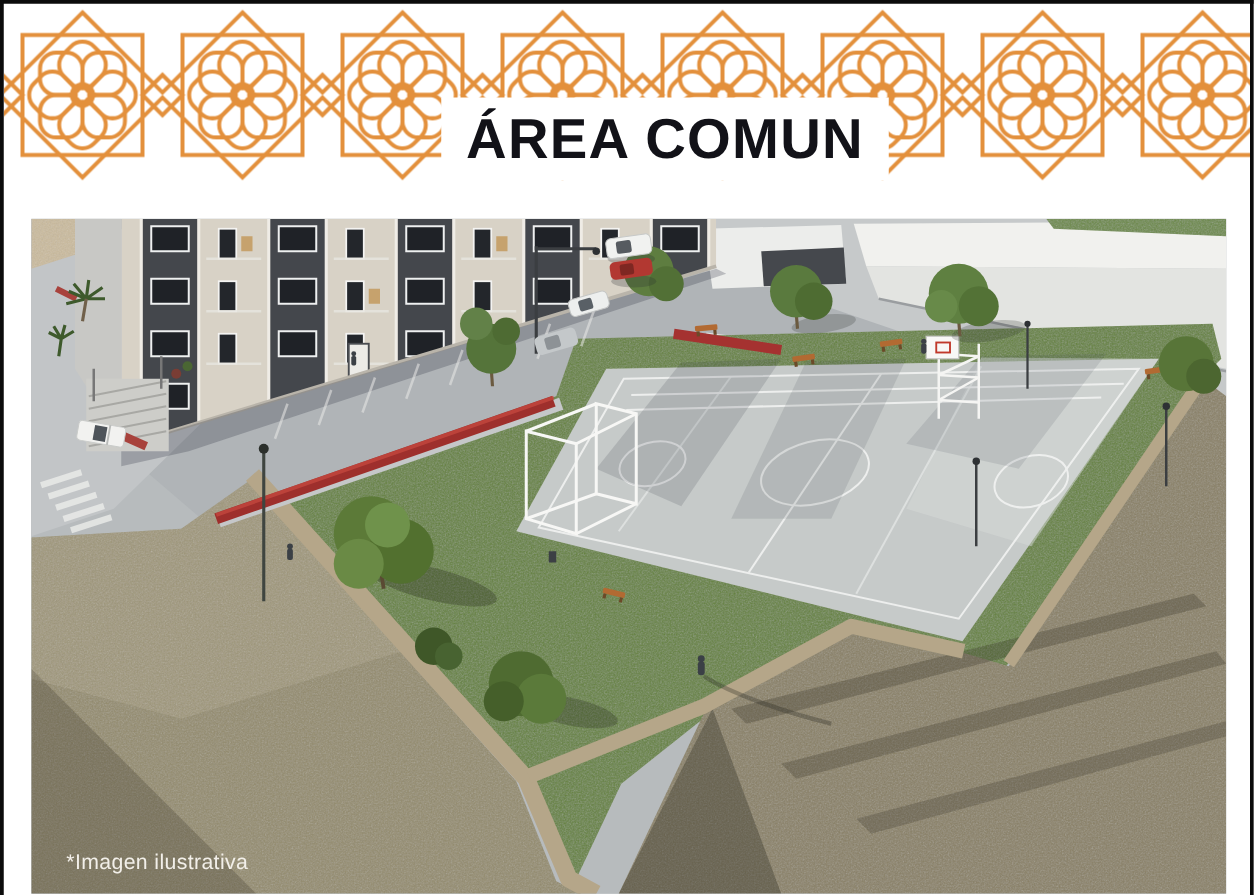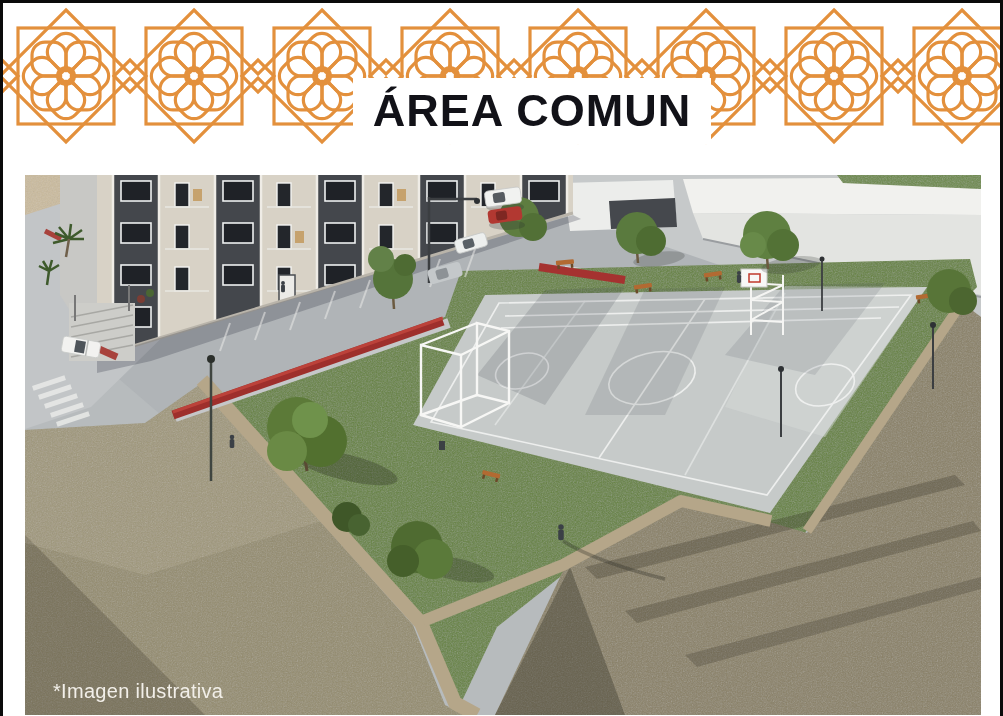--- a/index.html
+++ b/index.html
@@ -14,21 +14,21 @@
     position:absolute;left:350px;top:42px;width:358px;height:66px;
     background:#ffffff;display:flex;align-items:center;justify-content:center;margin-top:33px;
   }
   .page-title{
     font-size:45px;font-weight:600;color:#121218;letter-spacing:1px;white-space:nowrap;
   }
   .render-wrap{
     position:absolute;left:22px;top:172px;width:956px;height:540px;overflow:hidden;background:#b7bbbd;
   }
   .caption{
-    position:absolute;left:28px;top:505px;color:#f2efe9;font-size:20px;letter-spacing:.3px;
+    position:absolute;left:28px;top:505px;color:#f2efe9;font-size:17px;letter-spacing:.3px;
   }
 </style>
 </head>
 <body>
 
 <div class="page">
 
   <div class="header-band">
     <svg width="1003" height="150" aria-hidden="true">
       <defs>

